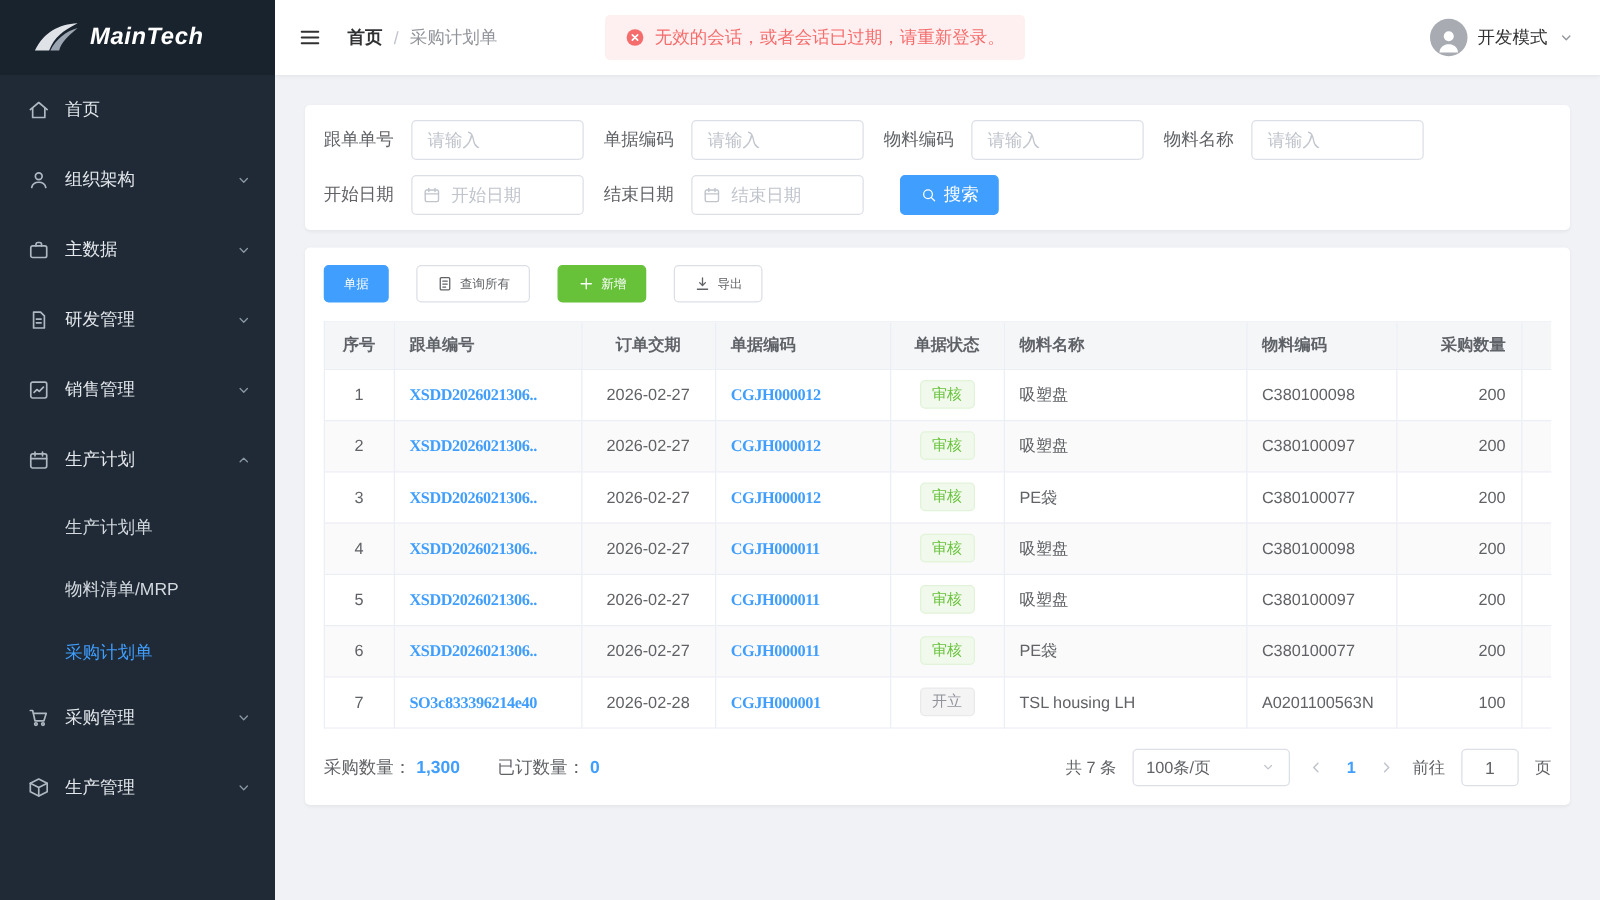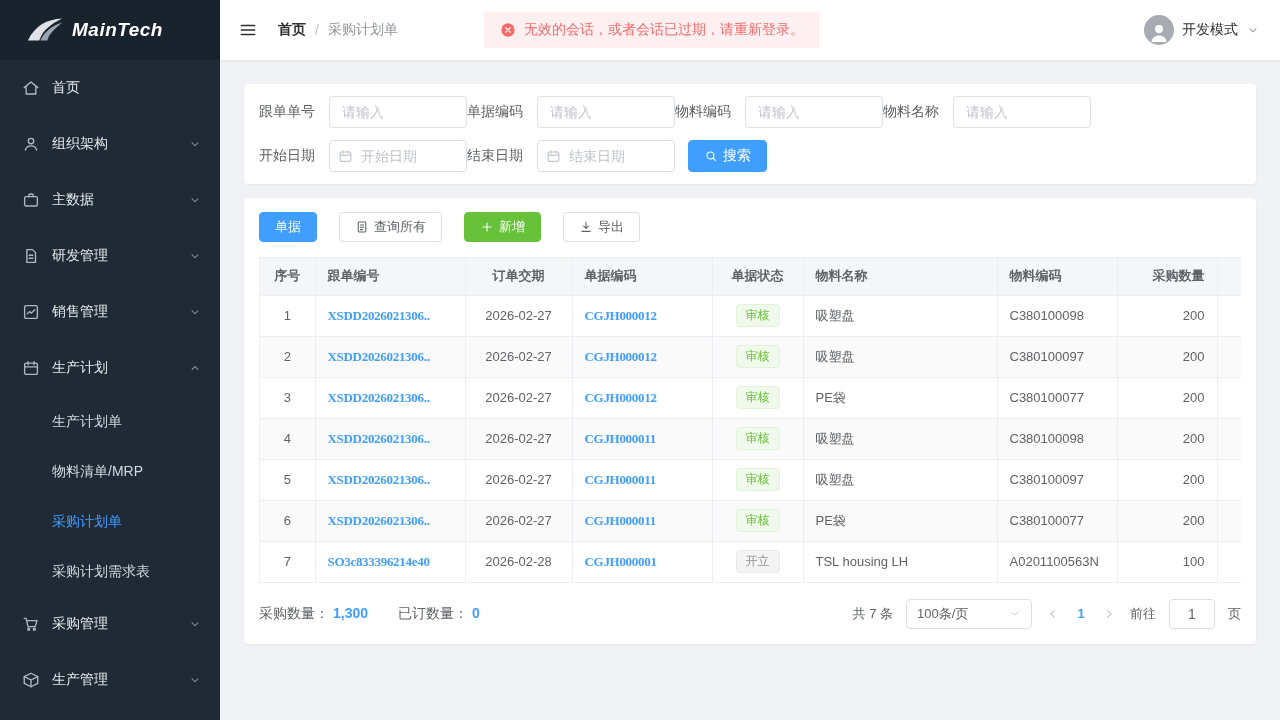--- a/index.html
+++ b/index.html
@@ -35,34 +35,34 @@
   .user-mode { font-size:14px; color:#303133; }
   .user-chev { width:14px; height:14px; color:#909399; }
 
   
   .content { flex:1; padding:24px 24px 0; overflow:hidden; }
   .card { background:#fff; border-radius:4px; box-shadow:0 1px 3px rgba(0,0,0,.05); }
 
   .filter-card { padding:12px 15px; margin-bottom:14px; }
   .filter-row { display:flex; align-items:center; }
   .filter-row + .filter-row { margin-top:12px; }
-  .filter-field { display:flex; align-items:center; margin-right:0; }
+  .filter-field { display:flex; align-items:center; margin-right:16px; }
   .filter-label { font-size:14px; color:#606266; margin-right:14px; white-space:nowrap; }
   .input { width:138px; height:32px; border:1px solid #dcdfe6; border-radius:4px; padding:0 12px; font-size:14px; color:#606266; outline:none; background:#fff; }
   .input::placeholder { color:#c0c4cc; }
   .date-fields { display:contents; }
   .date-box { position:relative; width:138px; }
   .date-inp { width:100%; height:32px; border:1px solid #dcdfe6; border-radius:4px; padding:0 8px 0 31px; font-size:14px; color:#606266; outline:none; }
   .date-inp::placeholder { color:#c0c4cc; }
   .cal-ic { position:absolute; left:9px; top:50%; transform:translateY(-50%); width:15px; height:15px; color:#c0c4cc; }
   .btn-search { height:32px; margin-left:13px; background:#409eff; border:1px solid #409eff; color:#fff; border-radius:4px; padding:0 15px; font-size:14px; display:inline-flex; align-items:center; gap:5px; cursor:pointer; font-family:inherit; }
 
   .table-card { padding:14px 15px 15px; display:flex; flex-direction:column; }
   .toolbar { display:flex; gap:22px; }
-  .btn { height:30px; border-radius:4px; padding:0 15px; font-size:13px; display:inline-flex; align-items:center; gap:5px; border:1px solid #dcdfe6; background:#fff; color:#606266; cursor:pointer; font-family:inherit;text-align:right; }
+  .btn { height:30px; border-radius:4px; padding:0 15px; font-size:10px; display:inline-flex; align-items:center; gap:5px; border:1px solid #dcdfe6; background:#fff; color:#606266; cursor:pointer; font-family:inherit;text-align:right; }
   .btn.primary { background:#409eff; border-color:#409eff; color:#fff; }
   .btn.success { background:#67c23a; border-color:#67c23a; color:#fff; }
   .bicon { width:14px; height:14px; display:inline-block; }
 
   .table-wrap { margin-top:15px; overflow:hidden; border-top:1px solid #ebeef5; border-left:1px solid #ebeef5; }
   table { border-collapse:collapse; table-layout:fixed; width:1037px; font-size:13px; color:#606266; }
   th,td { border-right:1px solid #ebeef5; border-bottom:1px solid #ebeef5; padding:0 12px; text-align:left; }
   th { background:#f5f6f8; height:37px; font-weight:700; color:#5f6368; }
   td { height:41px; background:#fff; }
   tr.striped td { background:#fafafa; }
@@ -174,21 +174,20 @@
        <span class="mi-label">生产计划</span>
         <span class="mi-arrow">
           <svg viewBox="0 0 24 24" fill="none" stroke="currentColor" stroke-width="1.8" stroke-linecap="round" stroke-linejoin="round">
             <path d="M7 14.5l5-5 5 5"></path>
           </svg>
         </span>
      </div>
       <div class="submenu-item">生产计划单</div>
       <div class="submenu-item">物料清单/MRP</div>
       <div class="submenu-item active">采购计划单</div>
-      <div class="submenu-item">采购计划需求表</div>
       <div class="menu-item">
        <span class="mi-icon">
           <svg viewBox="0 0 24 24" fill="none" stroke="currentColor" stroke-width="1.8" stroke-linecap="round" stroke-linejoin="round">
             <path d="M3 4.5h2.5L8 15.5h9.5l2.5-8H6"></path>
             <circle cx="9" cy="19" r="1.4"></circle>
             <circle cx="16.5" cy="19" r="1.4"></circle>
           </svg>
         </span>
        <span class="mi-label">采购管理</span>
         <span class="mi-arrow">

